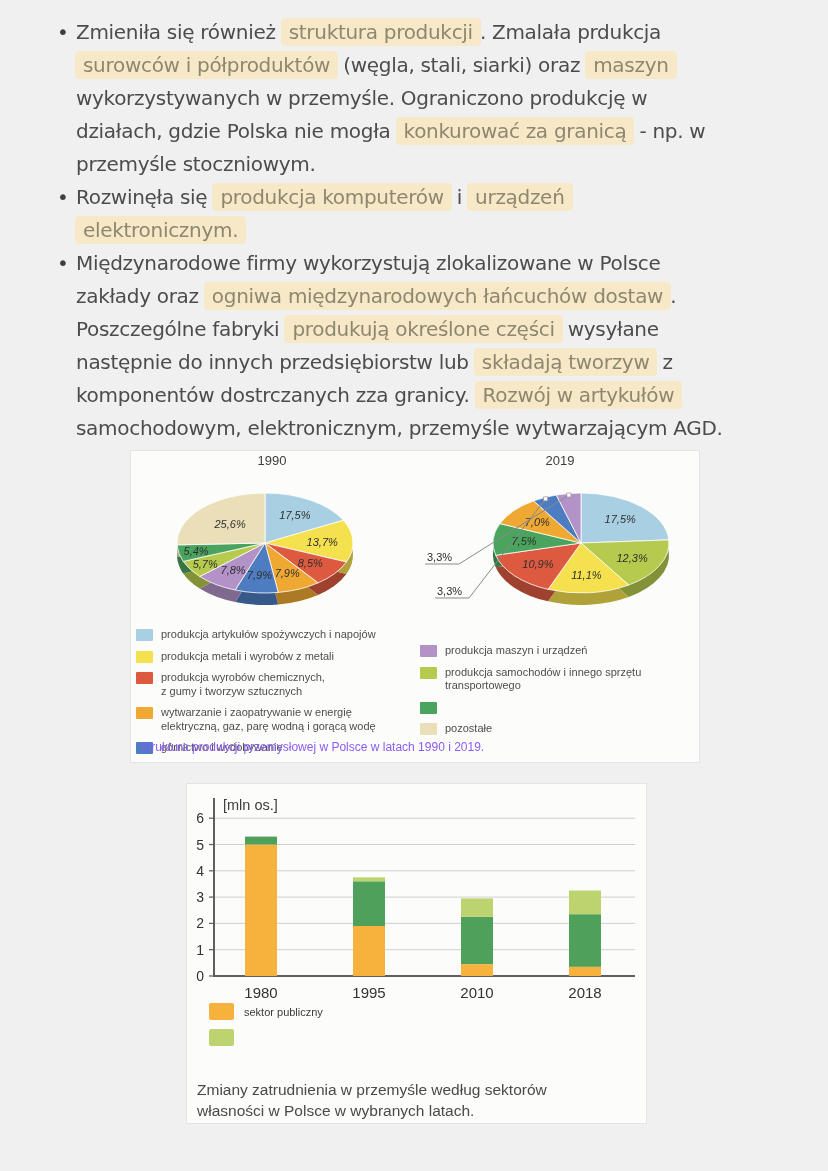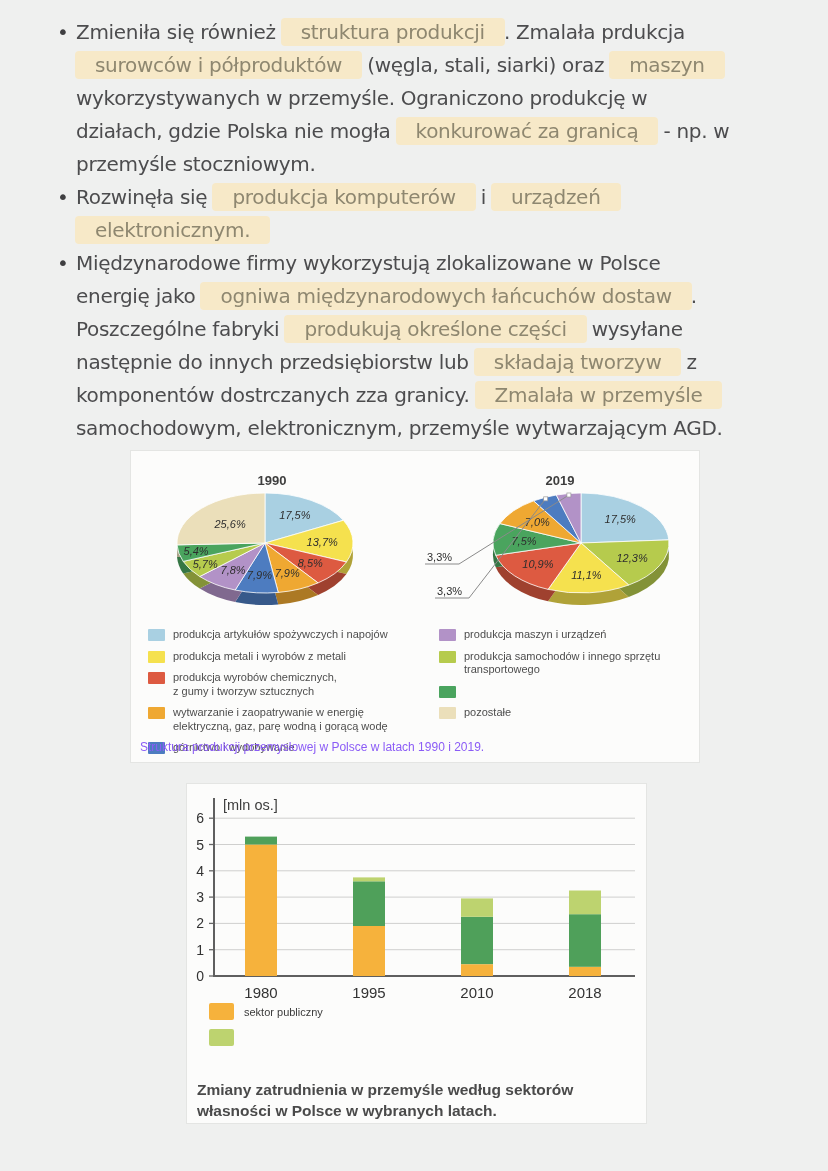--- a/index.html
+++ b/index.html
@@ -3,37 +3,37 @@
 <meta charset="utf-8">
 <style>
   html,body{margin:0;padding:0;background:#eff0ef;}
   #page{position:relative;width:828px;height:1171px;background:#eff0ef;overflow:hidden;
         font-family:"DejaVu Sans",sans-serif;color:#4c4c4e;}
   
   .notes{padding:16px 0 0 57px;}
   .bullet-row{display:flex;align-items:flex-start;}
   .bullet{width:19px;flex:none;font-size:20px;line-height:33px;color:#3f3f41;}
   .line{font-size:20px;line-height:33px;white-space:nowrap;letter-spacing:-0.3px;}
-  .hl{background:#f7e9c8;color:#8e8770;border-radius:4px;padding:2px 20px;margin:0 -1px;}
+  .hl{background:#f7e9c8;color:#8e8770;border-radius:4px;padding:2px 8px;margin:0 -1px;}
   
   .figure{position:relative;background:#fcfcfb;border:1px solid #e4e5e3;box-sizing:border-box;
           font-family:"Liberation Sans",sans-serif;}
   #fig1{width:570px;height:313px;margin:5px 0 0 130px;}
   #fig2{width:461px;height:341px;margin:20px 0 0 186px;}
-  .pie-title{position:absolute;top:22px;font-size:13px;color:#3e3e3e;text-align:center;font-weight:bold;}
+  .pie-title{position:absolute;top:2px;font-size:13px;color:#3e3e3e;text-align:center;}
   .pie-wrap{position:absolute;top:22px;width:274px;height:160px;}
   .legend1{position:absolute;top:177px;font-size:11px;color:#4d4d4d;}
   .legend1 .item{display:flex;margin-bottom:8px;}
   .legend1 .sw{width:17px;height:12px;margin:1px 8px 0 0;flex:none;border-radius:1px;}
   .legend1 .txt{line-height:13.5px;}
   .fig-caption1{position:absolute;left:9px;top:289px;font-size:12px;color:#8b5cf6;}
   .legend2{position:absolute;left:22px;top:219px;font-size:11px;color:#3b3b3b;}
   .legend2 .item{display:flex;align-items:center;margin-bottom:9px;}
   .legend2 .sw{width:25px;height:17px;margin-right:10px;flex:none;border-radius:2px;}
-  .fig2-caption{position:absolute;left:10px;top:295px;font-size:15.5px;line-height:21px;color:#4a4a4a;font-weight:bold;}
+  .fig2-caption{position:absolute;left:10px;top:295px;font-size:15.5px;line-height:21px;color:#4a4a4a;}
   svg text{font-family:"Liberation Sans",sans-serif;}
 </style>
 </head>
 <body>
 
 <div id="page">
 
   <div class="notes" id="notes">
       <div class="bullet-row">
         <span class="bullet">•</span>
@@ -49,24 +49,24 @@
         <span class="bullet">•</span>
         <div class="lines">
           <div class="line"><span>Rozwinęła się </span><span class="hl">produkcja komputerów</span><span> i </span><span class="hl">urządzeń</span></div>
           <div class="line"><span class="hl">elektronicznym.</span></div>
         </div>
       </div>
       <div class="bullet-row">
         <span class="bullet">•</span>
         <div class="lines">
           <div class="line"><span>Międzynarodowe firmy wykorzystują zlokalizowane w Polsce</span></div>
-          <div class="line"><span>energię jako </span><span class="hl">ogniwa międzynarodowych łańcuchów dostaw</span><span>.</span></div>
+          <div class="line"><span>zakłady oraz </span><span class="hl">ogniwa międzynarodowych łańcuchów dostaw</span><span>.</span></div>
           <div class="line"><span>Poszczególne fabryki </span><span class="hl">produkują określone części</span><span> wysyłane</span></div>
           <div class="line"><span>następnie do innych przedsiębiorstw lub </span><span class="hl">składają tworzyw</span><span> z</span></div>
-          <div class="line"><span>komponentów dostrczanych zza granicy. </span><span class="hl">Zmalała w przemyśle</span></div>
+          <div class="line"><span>komponentów dostrczanych zza granicy. </span><span class="hl">Rozwój w artykułów</span></div>
           <div class="line"><span>samochodowym, elektronicznym, przemyśle wytwarzającym AGD.</span></div>
         </div>
       </div>
     </div>
 
   <div class="figure" id="fig1">
     <div class="pie-title" style="left:4px;width:274px;">1990</div>
     <div class="pie-title" style="left:292px;width:274px;">2019</div>
     <div class="pie-wrap" id="pie0" style="left:4px;"><svg viewBox="0 0 274 160" width="274" height="160">
           <path d="M 130 82 L 130.00 32.00 A 88 50 0 0 1 208.41 59.30 Z" fill="#7a96a3" stroke="none" stroke-width="0"></path>
@@ -120,21 +120,21 @@
           <text x="114.9" y="95.4" text-anchor="middle" font-size="11" font-style="italic" fill="#2e2e2e">10,9%</text>
           <text x="101.0" y="71.6" text-anchor="middle" font-size="11" font-style="italic" fill="#2e2e2e">7,5%</text>
           <text x="114.3" y="53.1" text-anchor="middle" font-size="11" font-style="italic" fill="#2e2e2e">7,0%</text>
           <text x="4" y="88" font-size="11" fill="#2e2e2e">3,3%</text>
           <polyline points="2,91 36,91 145.9,22.0" fill="none" stroke="#8a8a8a" stroke-width="1"></polyline>
           <rect x="143.90165897784559" y="19.98961221906324" width="4" height="4" fill="#ffffff" stroke="#999999" stroke-width="0.7"></rect>
           <text x="14" y="122" font-size="11" fill="#2e2e2e">3,3%</text>
           <polyline points="12,125 46,125 122.7,25.8" fill="none" stroke="#8a8a8a" stroke-width="1"></polyline>
           <rect x="120.6771165562414" y="23.847397363141866" width="4" height="4" fill="#ffffff" stroke="#999999" stroke-width="0.7"></rect>
         </svg></div>
-    <div class="legend1" id="leg-left" style="left:17px;width:266px;">
+    <div class="legend1" id="leg-left" style="left:5px;width:266px;">
         <div class="item">
           <span class="sw" style="background: rgb(169, 208, 226);"></span>
           <div class="txt">
             <div>produkcja artykułów spożywczych i napojów</div>
           </div>
         </div>
         <div class="item">
           <span class="sw" style="background: rgb(245, 225, 78);"></span>
           <div class="txt">
             <div>produkcja metali i wyrobów z metali</div>
@@ -154,21 +154,21 @@
             <div>elektryczną, gaz, parę wodną i gorącą wodę</div>
           </div>
         </div>
         <div class="item">
           <span class="sw" style="background: rgb(77, 124, 192);"></span>
           <div class="txt">
             <div>górnictwo i wydobywanie</div>
           </div>
         </div>
       </div>
-    <div class="legend1" id="leg-right" style="left:308px;width:272px;">
+    <div class="legend1" id="leg-right" style="left:289px;width:272px;margin-top:16px;">
         <div class="item">
           <span class="sw" style="background: rgb(178, 146, 199);"></span>
           <div class="txt">
             <div>produkcja maszyn i urządzeń</div>
           </div>
         </div>
         <div class="item">
           <span class="sw" style="background: rgb(182, 203, 77);"></span>
           <div class="txt">
             <div>produkcja samochodów i innego sprzętu</div>

